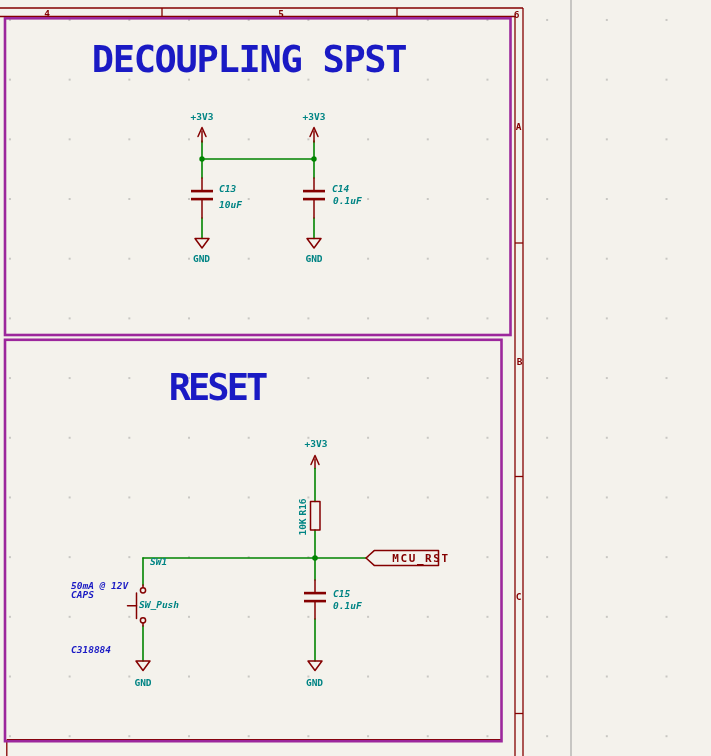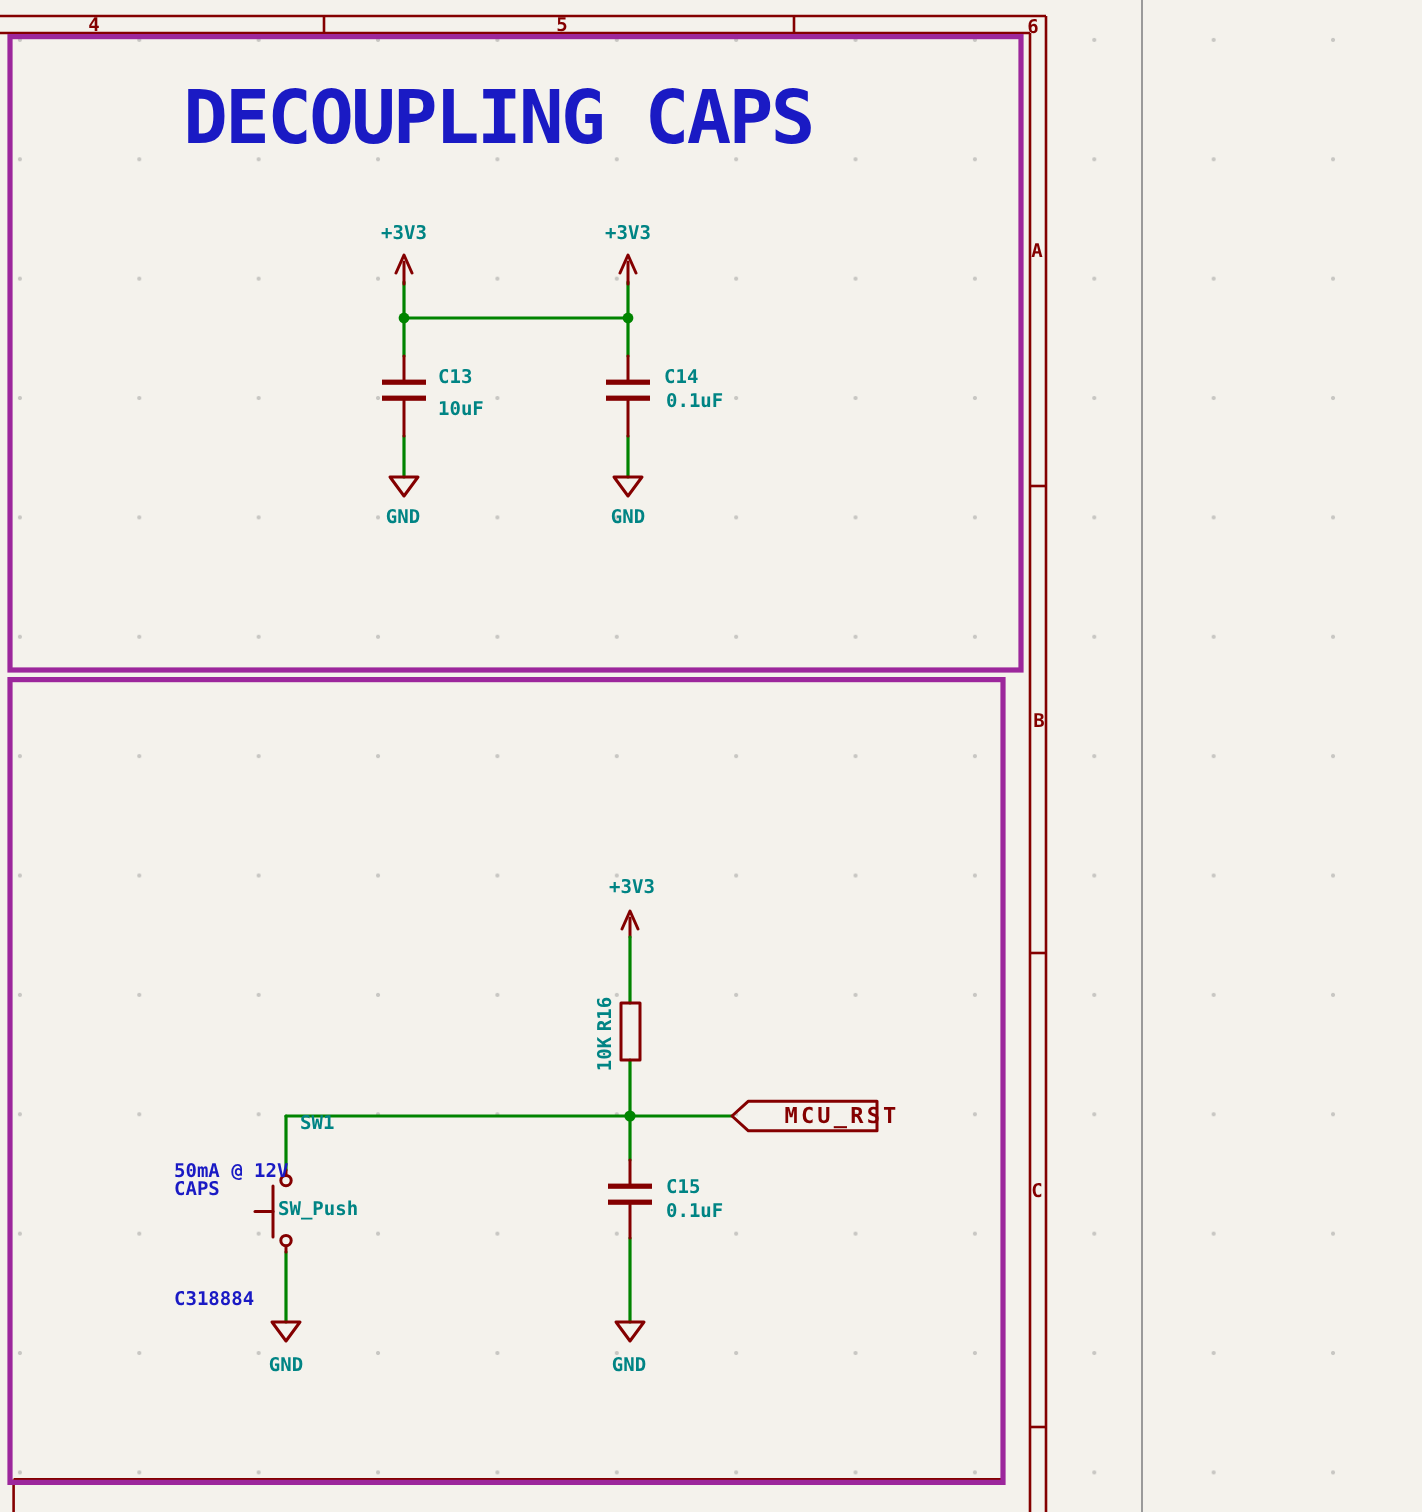--- a/index.html
+++ b/index.html
@@ -18,24 +18,24 @@
   svg{position:absolute;left:0;top:0;}
   .frameln{stroke:var(--symbol);stroke-width:1.3;fill:none;}
   .pbox{stroke:var(--box);stroke-width:2.6;fill:none;}
   .edge{stroke:var(--page_edge);stroke-width:1;}
   .s{stroke:var(--symbol);stroke-width:1.5;fill:none;stroke-linecap:round;stroke-linejoin:round;}
   .w{stroke:var(--wire);stroke-width:1.6;fill:none;stroke-linecap:round;}
   .j{fill:var(--wire);stroke:none;}
   .plate{fill:var(--symbol);stroke:none;}
   .t{position:absolute;white-space:nowrap;font:600 9.5px "DejaVu Sans Mono",monospace;line-height:1;}
   .ctr{transform:translate(-50%,-50%);}
-  .lft{transform:translateY(-50%);}
+  .lft{transform:translateY(-50%);font-style:italic;}
   .rot{transform:translate(-50%,-50%) rotate(-90deg);}
   .teal{color:var(--label);}
-  .blue{color:var(--note);margin-left:16px;}
+  .blue{color:var(--note);}
   .border-lbl{font:700 9.5px "DejaVu Sans Mono",monospace;color:var(--symbol);}
   .title{font:700 37px "DejaVu Sans Mono",monospace;color:var(--note);}
   .title1{letter-spacing:-1.3px;}
   .title2{letter-spacing:-3px;}
   .netlbl{font:700 11px "DejaVu Sans Mono",monospace;letter-spacing:1.6px;color:var(--symbol);}
 </style>
 </head>
 <body>
 
 <div id="canvas">
@@ -137,21 +137,22 @@
     <polygon class="s" points="366,558 374.2,550.6 438.5,550.6 438.5,565.4 374.2,565.4"></polygon>
   </svg>
 
   <span class="t border-lbl ctr" style="left:47px;top:12.5px">4</span>
   <span class="t border-lbl ctr" style="left:281px;top:12.5px">5</span>
   <span class="t border-lbl ctr" style="left:516.5px;top:14px">6</span>
   <span class="t border-lbl ctr" style="left:518.5px;top:126px">A</span>
   <span class="t border-lbl ctr" style="left:519.5px;top:361px">B</span>
   <span class="t border-lbl ctr" style="left:518.5px;top:596px">C</span>
 
-  <span class="t title title1 ctr" style="left:249px;top:58.5px">DECOUPLING CAPS</span>
+  <span class="t title title1 ctr" style="left:249px;top:58.5px">DECOUPLING SPST</span>
+  <span class="t title title2 ctr" style="left:217px;top:387px">RESET</span>
 
   <span class="t teal ctr" style="left:202px;top:116.5px">+3V3</span>
   <span class="t teal ctr" style="left:314px;top:116.5px">+3V3</span>
   <span class="t teal lft" style="left:219px;top:188.5px">C13</span>
   <span class="t teal lft" style="left:219px;top:205px">10uF</span>
   <span class="t teal lft" style="left:332px;top:188.5px">C14</span>
   <span class="t teal lft" style="left:333px;top:200.5px">0.1uF</span>
   <span class="t teal ctr" style="left:201.5px;top:259px">GND</span>
   <span class="t teal ctr" style="left:314px;top:259px">GND</span>
 

